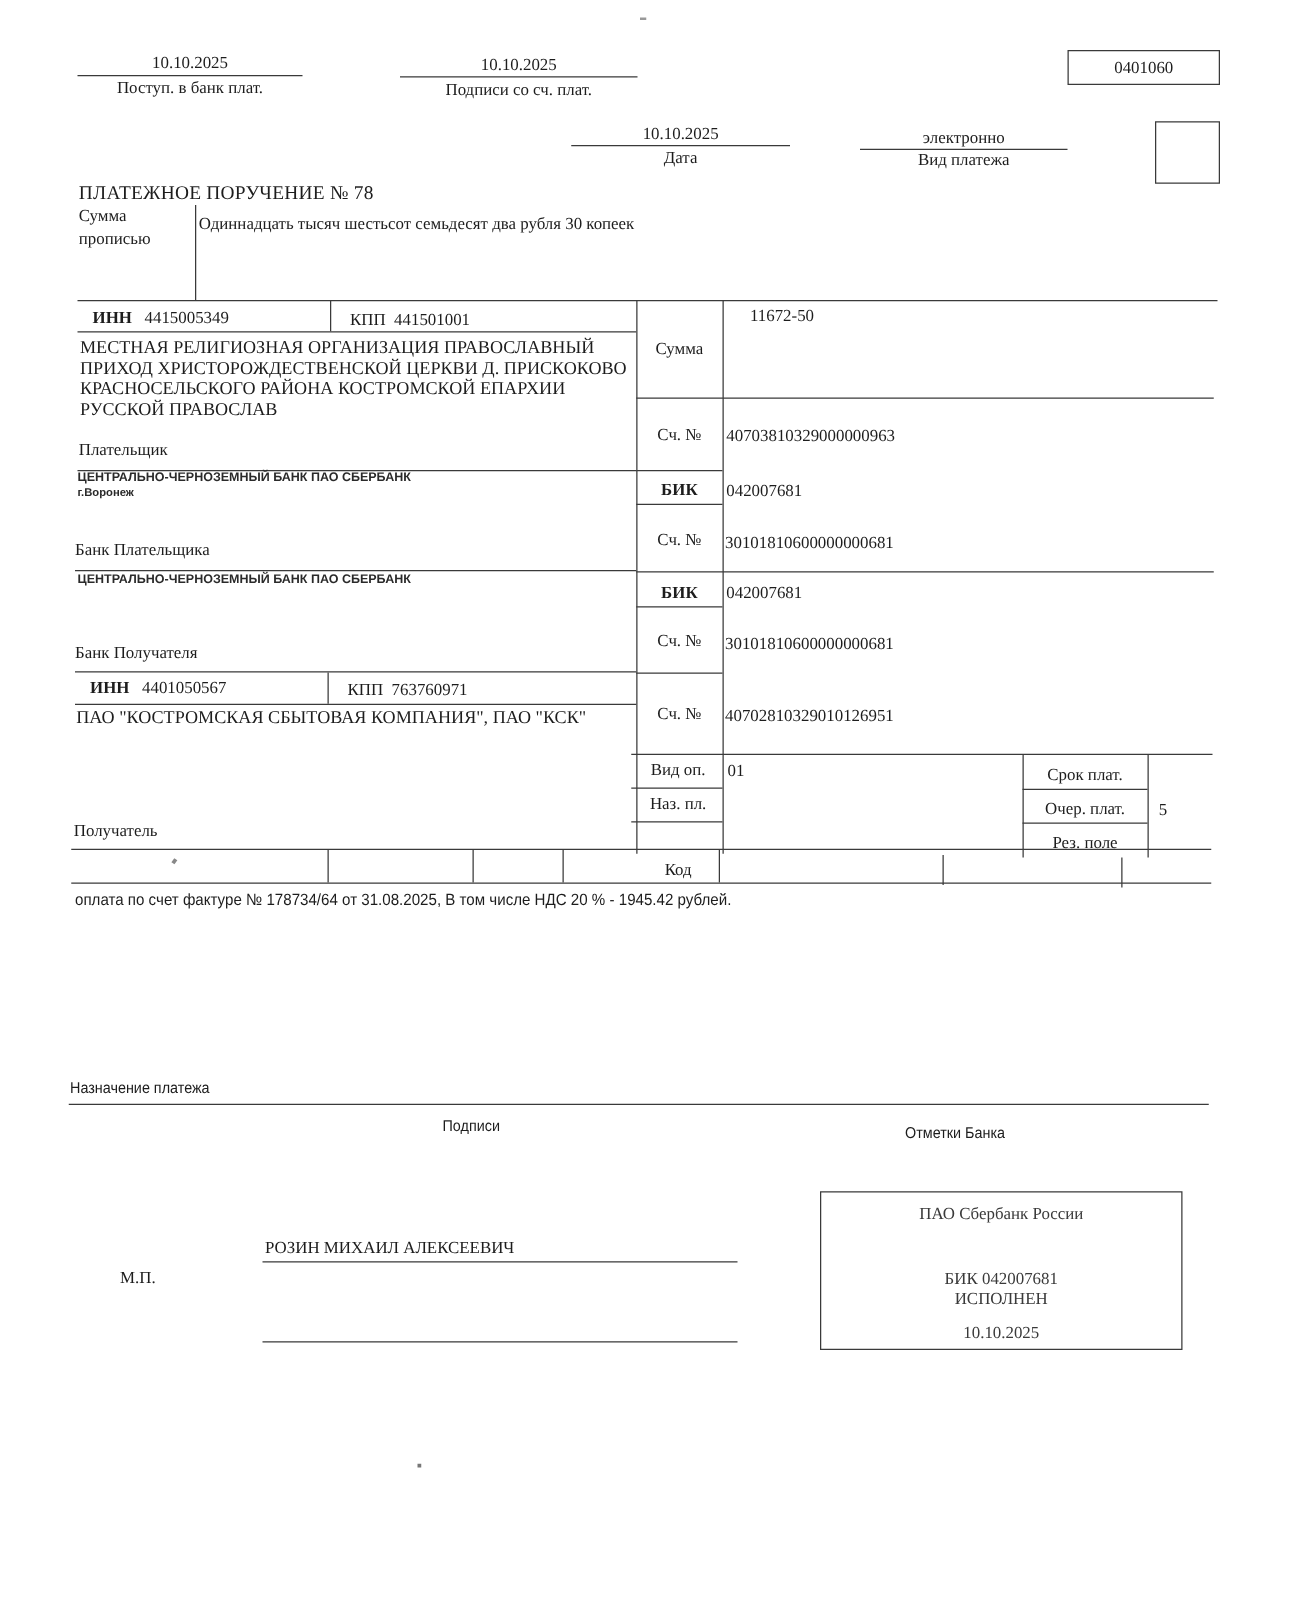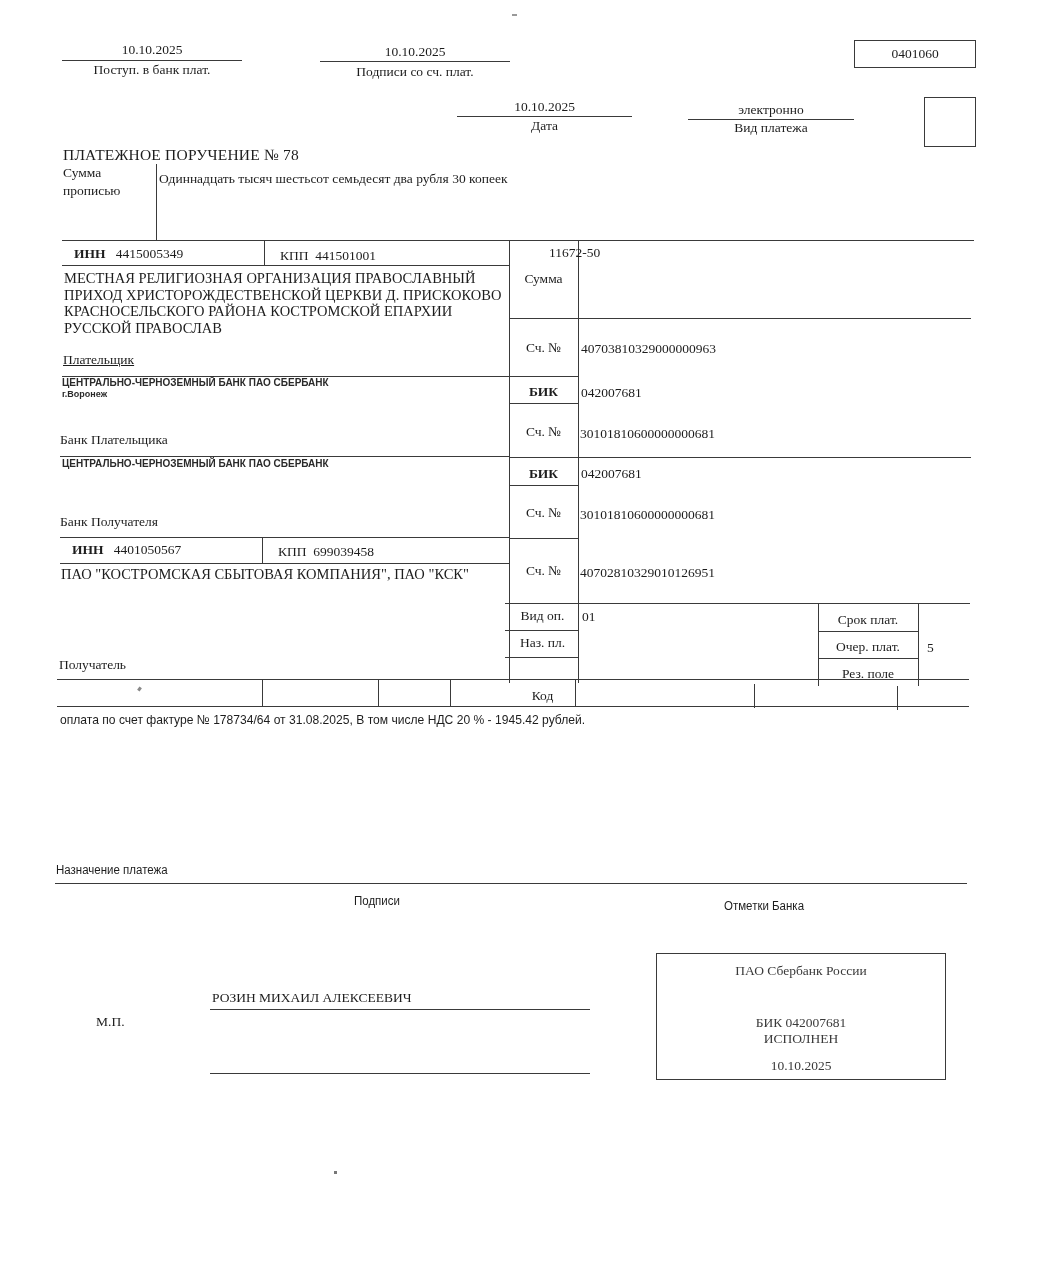--- a/index.html
+++ b/index.html
@@ -54,25 +54,25 @@
 <div class="vline" style="left:264px;top:240px;height:25px;"></div>
 <div class="hline" style="left:62px;top:265px;width:447px;"></div>
 
 <div class="abs t" style="left:74px;top:246px;">
   <b>ИНН</b>&nbsp;&nbsp;&nbsp;<span>4415005349</span>
 </div>
 <div class="abs t" style="left:280px;top:248px;">
   <span>КПП</span>&nbsp;&nbsp;<span>441501001</span>
 </div>
 <div class="abs org" style="left:64px;top:270px;width:440px;white-space:normal;">МЕСТНАЯ РЕЛИГИОЗНАЯ ОРГАНИЗАЦИЯ ПРАВОСЛАВНЫЙ ПРИХОД ХРИСТОРОЖДЕСТВЕНСКОЙ ЦЕРКВИ Д. ПРИСКОКОВО КРАСНОСЕЛЬСКОГО РАЙОНА КОСТРОМСКОЙ ЕПАРХИИ РУССКОЙ ПРАВОСЛАВ</div>
-<div class="abs t" style="left:63px;top:352px;text-decoration:underline;">Плательщик</div>
+<div class="abs t" style="left:63px;top:352px;">Плательщик</div>
 <div class="hline" style="left:62px;top:376px;width:447px;"></div>
 
 <div class="abs t ctr" style="left:509px;top:271px;width:69px;">Сумма</div>
-<div class="abs t" style="left:549px;top:245px;">11672-50</div>
+<div class="abs t" style="left:600px;top:245px;">11672-50</div>
 <div class="hline" style="left:509px;top:318px;width:462px;"></div>
 <div class="abs t ctr" style="left:509px;top:340px;width:69px;">Сч. №</div>
 <div class="abs t" style="left:581px;top:341px;">40703810329000000963</div>
 <div class="hline" style="left:509px;top:376px;width:69px;"></div>
 
 <div class="abs small" style="left:62px;top:377px;">ЦЕНТРАЛЬНО-ЧЕРНОЗЕМНЫЙ БАНК ПАО СБЕРБАНК</div>
 <div class="abs small" style="left:62px;top:388px;font-size:9px;">г.Воронеж</div>
 <div class="abs t" style="left:60px;top:432px;">Банк Плательщика</div>
 <div class="hline" style="left:60px;top:456px;width:449px;"></div>
 
@@ -92,21 +92,21 @@
 <div class="hline" style="left:509px;top:485px;width:69px;"></div>
 <div class="abs t ctr" style="left:509px;top:505px;width:69px;">Сч. №</div>
 <div class="abs t" style="left:580px;top:507px;">30101810600000000681</div>
 <div class="hline" style="left:509px;top:538px;width:69px;"></div>
 
 <div class="vline" style="left:262px;top:538px;height:25px;"></div>
 <div class="abs t" style="left:72px;top:542px;">
   <b>ИНН</b>&nbsp;&nbsp;&nbsp;<span>4401050567</span>
 </div>
 <div class="abs t" style="left:278px;top:544px;">
-  <span>КПП</span>&nbsp;&nbsp;<span>699039458</span>
+  <span>КПП</span>&nbsp;&nbsp;<span>763760971</span>
 </div>
 <div class="hline" style="left:60px;top:563px;width:449px;"></div>
 <div class="abs org" style="left:61px;top:566px;">ПАО "КОСТРОМСКАЯ СБЫТОВАЯ КОМПАНИЯ", ПАО "КСК"</div>
 <div class="abs t" style="left:59px;top:657px;">Получатель</div>
 
 <div class="abs t ctr" style="left:509px;top:563px;width:69px;">Сч. №</div>
 <div class="abs t" style="left:580px;top:565px;">40702810329010126951</div>
 <div class="hline" style="left:505px;top:603px;width:465px;"></div>
 
 <div class="abs t ctr" style="left:507px;top:608px;width:71px;">Вид оп.</div>

